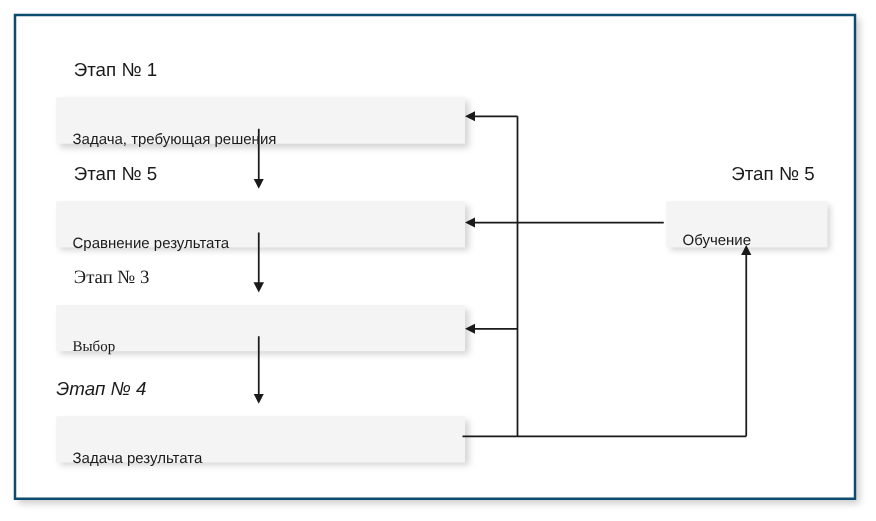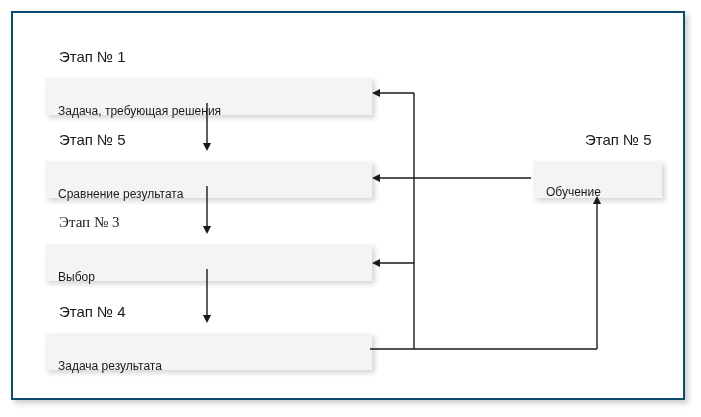--- a/index.html
+++ b/index.html
@@ -72,33 +72,33 @@
 <div id="screen">
 
   <div id="panel">
 
     <div class="stage-label" style="left:46px; top:36px;">Этап № 1</div>
 
     <div class="stage-label" style="left:46px; top:119px;">Этап № 5</div>
 
     <div class="stage-label" style="left:46px; top:202px;font-family:Liberation Serif, serif;">Этап № 3</div>
 
-    <div class="stage-label" style="left:46px; top:291px;">Этап № 4</div>
+    <div class="stage-label" style="left:32px; top:291px;font-style:italic;">Этап № 4</div>
 
     <div class="stage-label" style="left:572px; top:119px;">Этап № 5</div>
 
     <div class="flow-box" style="left:32px; top:65px; width:327px; height:37px;">
       <span class="box-text">Задача, требующая решения</span>
     </div>
 
     <div class="flow-box" style="left:32px; top:148px; width:327px; height:37px;">
       <span class="box-text">Сравнение результата</span>
     </div>
 
-    <div class="flow-box" style="left:32px; top:231px; width:327px; height:37px;">
+    <div class="flow-box" style="left:32px; top:231px; width:327px; height:37px;font-family:Liberation Serif, serif;">
       <span class="box-text">Выбор</span>
     </div>
 
     <div class="flow-box" style="left:32px; top:320px; width:327px; height:37px;">
       <span class="box-text">Задача результата</span>
     </div>
 
     <div class="flow-box" style="left:520px; top:148px; width:129px; height:37px;align-items:flex-end;">
       <span class="box-text">Обучение</span>
     </div>

